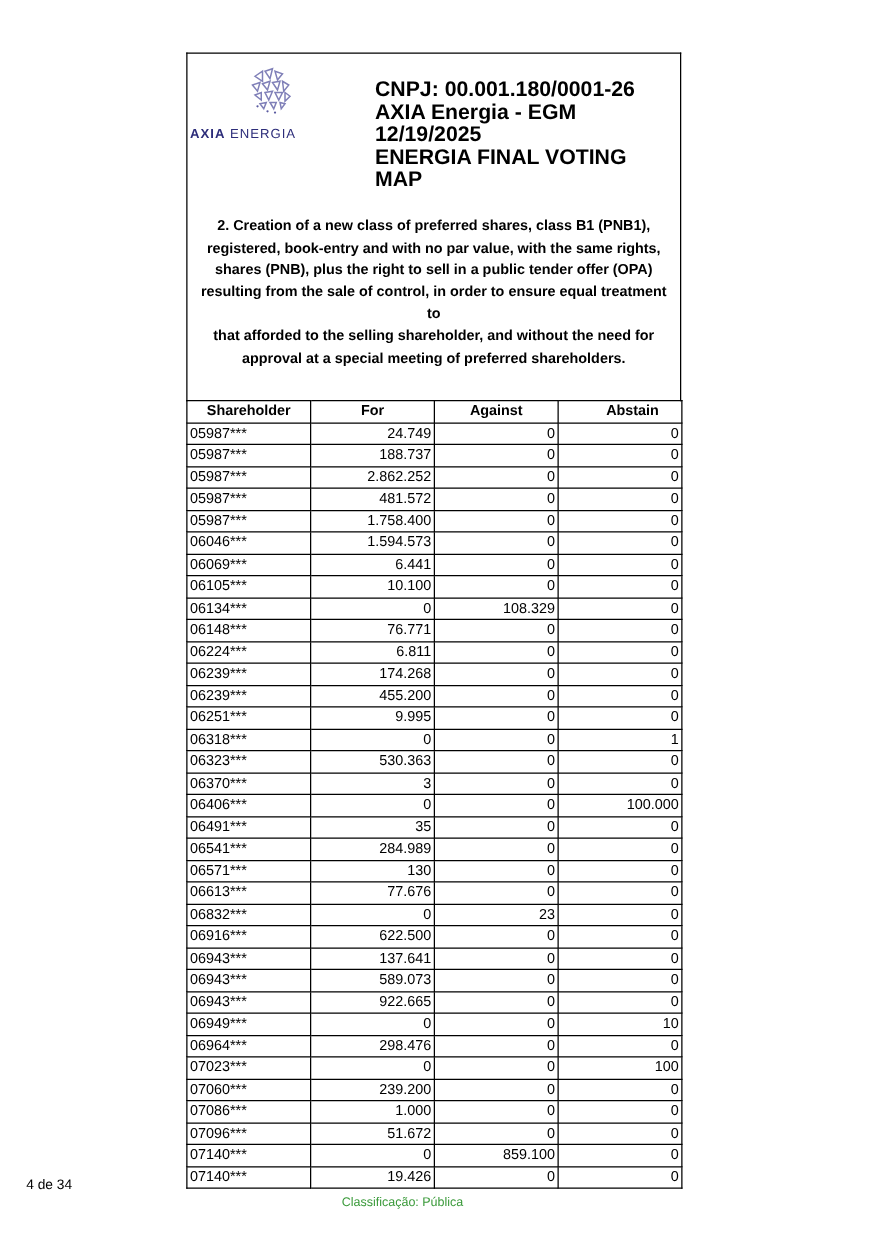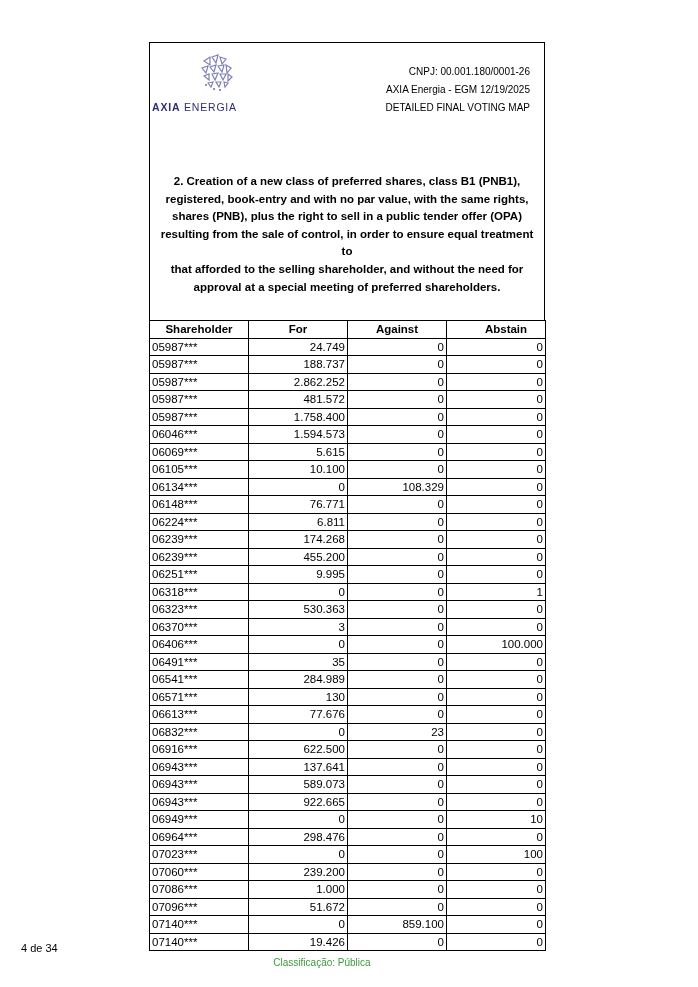--- a/index.html
+++ b/index.html
@@ -9,22 +9,22 @@
     border: 1.5px solid #000; border-bottom: none; box-sizing: border-box; height: 279px;
   }
   .logo { position: absolute; left: 0; top: 8px; width: 90px; height: 62px; }
   .logo svg { position: absolute; left: 44px; top: 0; }
   .logo-text {
     position: absolute; left: 2px; top: 50px; font-size: 10.5px; letter-spacing: 0.8px;
     color: #2d2d7a; white-space: nowrap;
   }
   .logo-text b { font-weight: bold; }
   .header-lines {
-    position: absolute; left: 150px; top: 20px; width: 230px; text-align: right;
-    font-weight: normal; font-size: 10px; line-height: 18px;
+    position: absolute; left: 150px; top: 20px; width: 230px; text-align: left;
+    font-weight: bold; font-size: 17px; line-height: 18px;
   }
   .item-text {
     position: absolute; left: 4px; right: 4px; top: 130px; text-align: center;
     font-weight: bold; font-size: 11.5px; line-height: 17.6px;
   }
   table.vote {
     position: absolute; left: 149px; top: 320px; width: 396px;
     border-collapse: collapse; font-size: 11.5px; table-layout: fixed;
   }
   table.vote th, table.vote td {
@@ -65,21 +65,21 @@
         <circle cx="20" cy="38" r="0.9"></circle>
           <circle cx="26" cy="39" r="0.9"></circle>
           <circle cx="12" cy="34" r="0.9"></circle>
       </g>
     </svg>
     <div class="logo-text"><b>AXIA</b><span> ENERGIA</span></div>
   </div>
   <div class="header-lines">
     <div>CNPJ: 00.001.180/0001-26</div>
     <div>AXIA Energia - EGM  12/19/2025</div>
-    <div>DETAILED FINAL VOTING MAP</div>
+    <div>ENERGIA FINAL VOTING MAP</div>
   </div>
   <div class="item-text">
     <div>2.  Creation of a new class of preferred shares, class B1 (PNB1),</div>
     <div>registered, book-entry and with no par value, with the same rights,</div>
     <div>shares (PNB), plus the right to sell in a public tender offer (OPA)</div>
     <div>resulting from the sale of control, in order to ensure equal treatment to</div>
     <div>that afforded to the selling shareholder, and without the need for</div>
     <div>approval at a special meeting of preferred shareholders.</div>
   </div>
 </div>
@@ -131,21 +131,21 @@
         <td class="num">0</td>
       </tr>
       <tr>
         <td class="sh">06046***</td>
         <td class="num">1.594.573</td>
         <td class="num">0</td>
         <td class="num">0</td>
       </tr>
       <tr>
         <td class="sh">06069***</td>
-        <td class="num">5.615</td>
+        <td class="num">6.441</td>
         <td class="num">0</td>
         <td class="num">0</td>
       </tr>
       <tr>
         <td class="sh">06105***</td>
         <td class="num">10.100</td>
         <td class="num">0</td>
         <td class="num">0</td>
       </tr>
       <tr>

